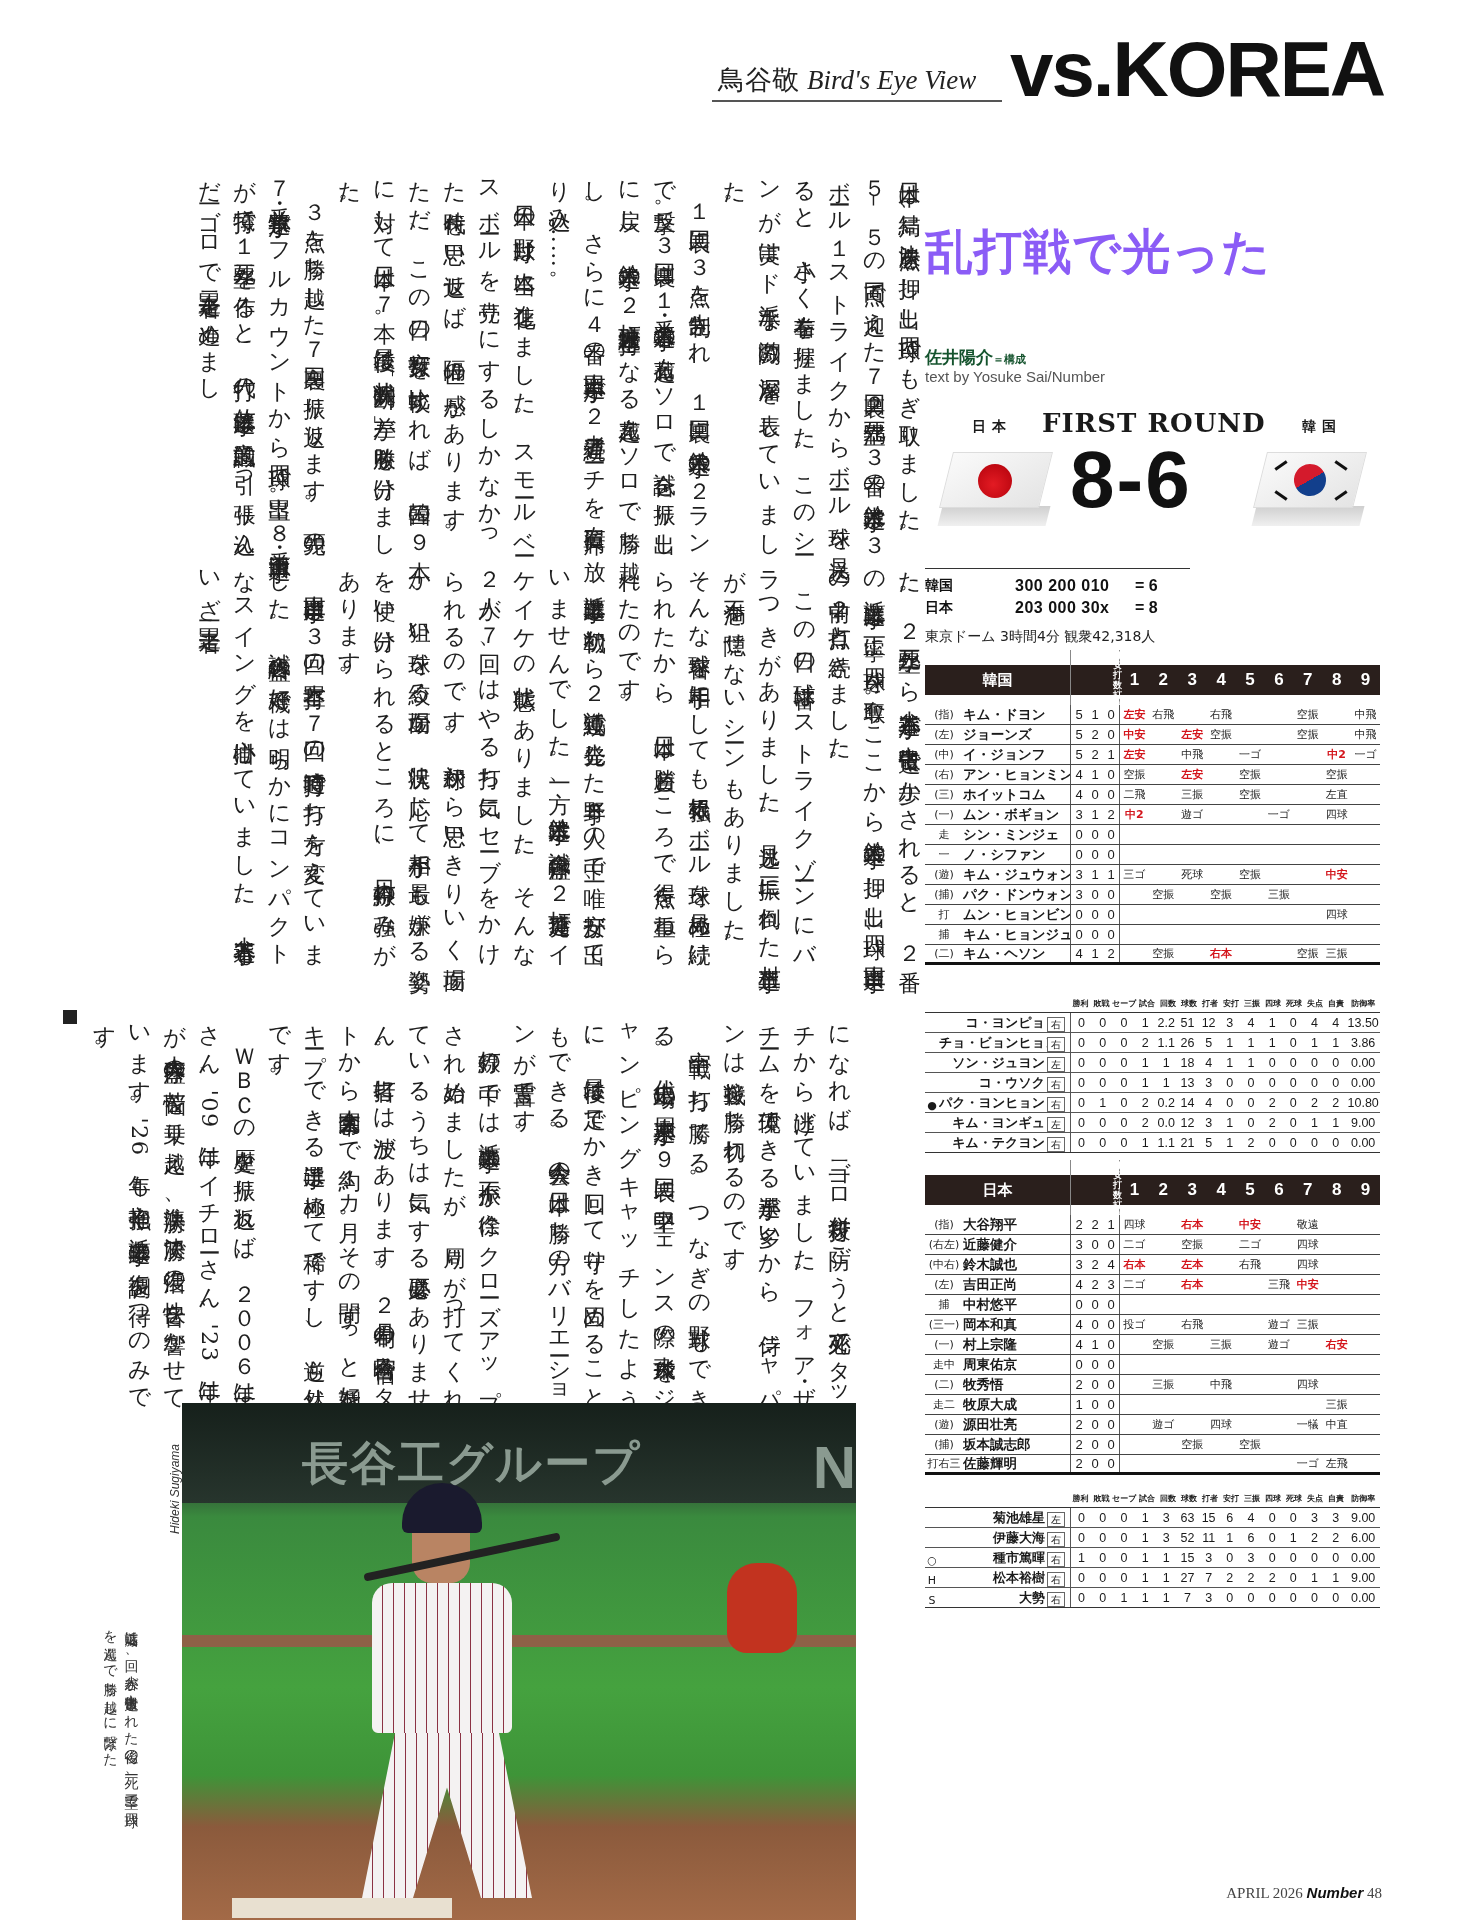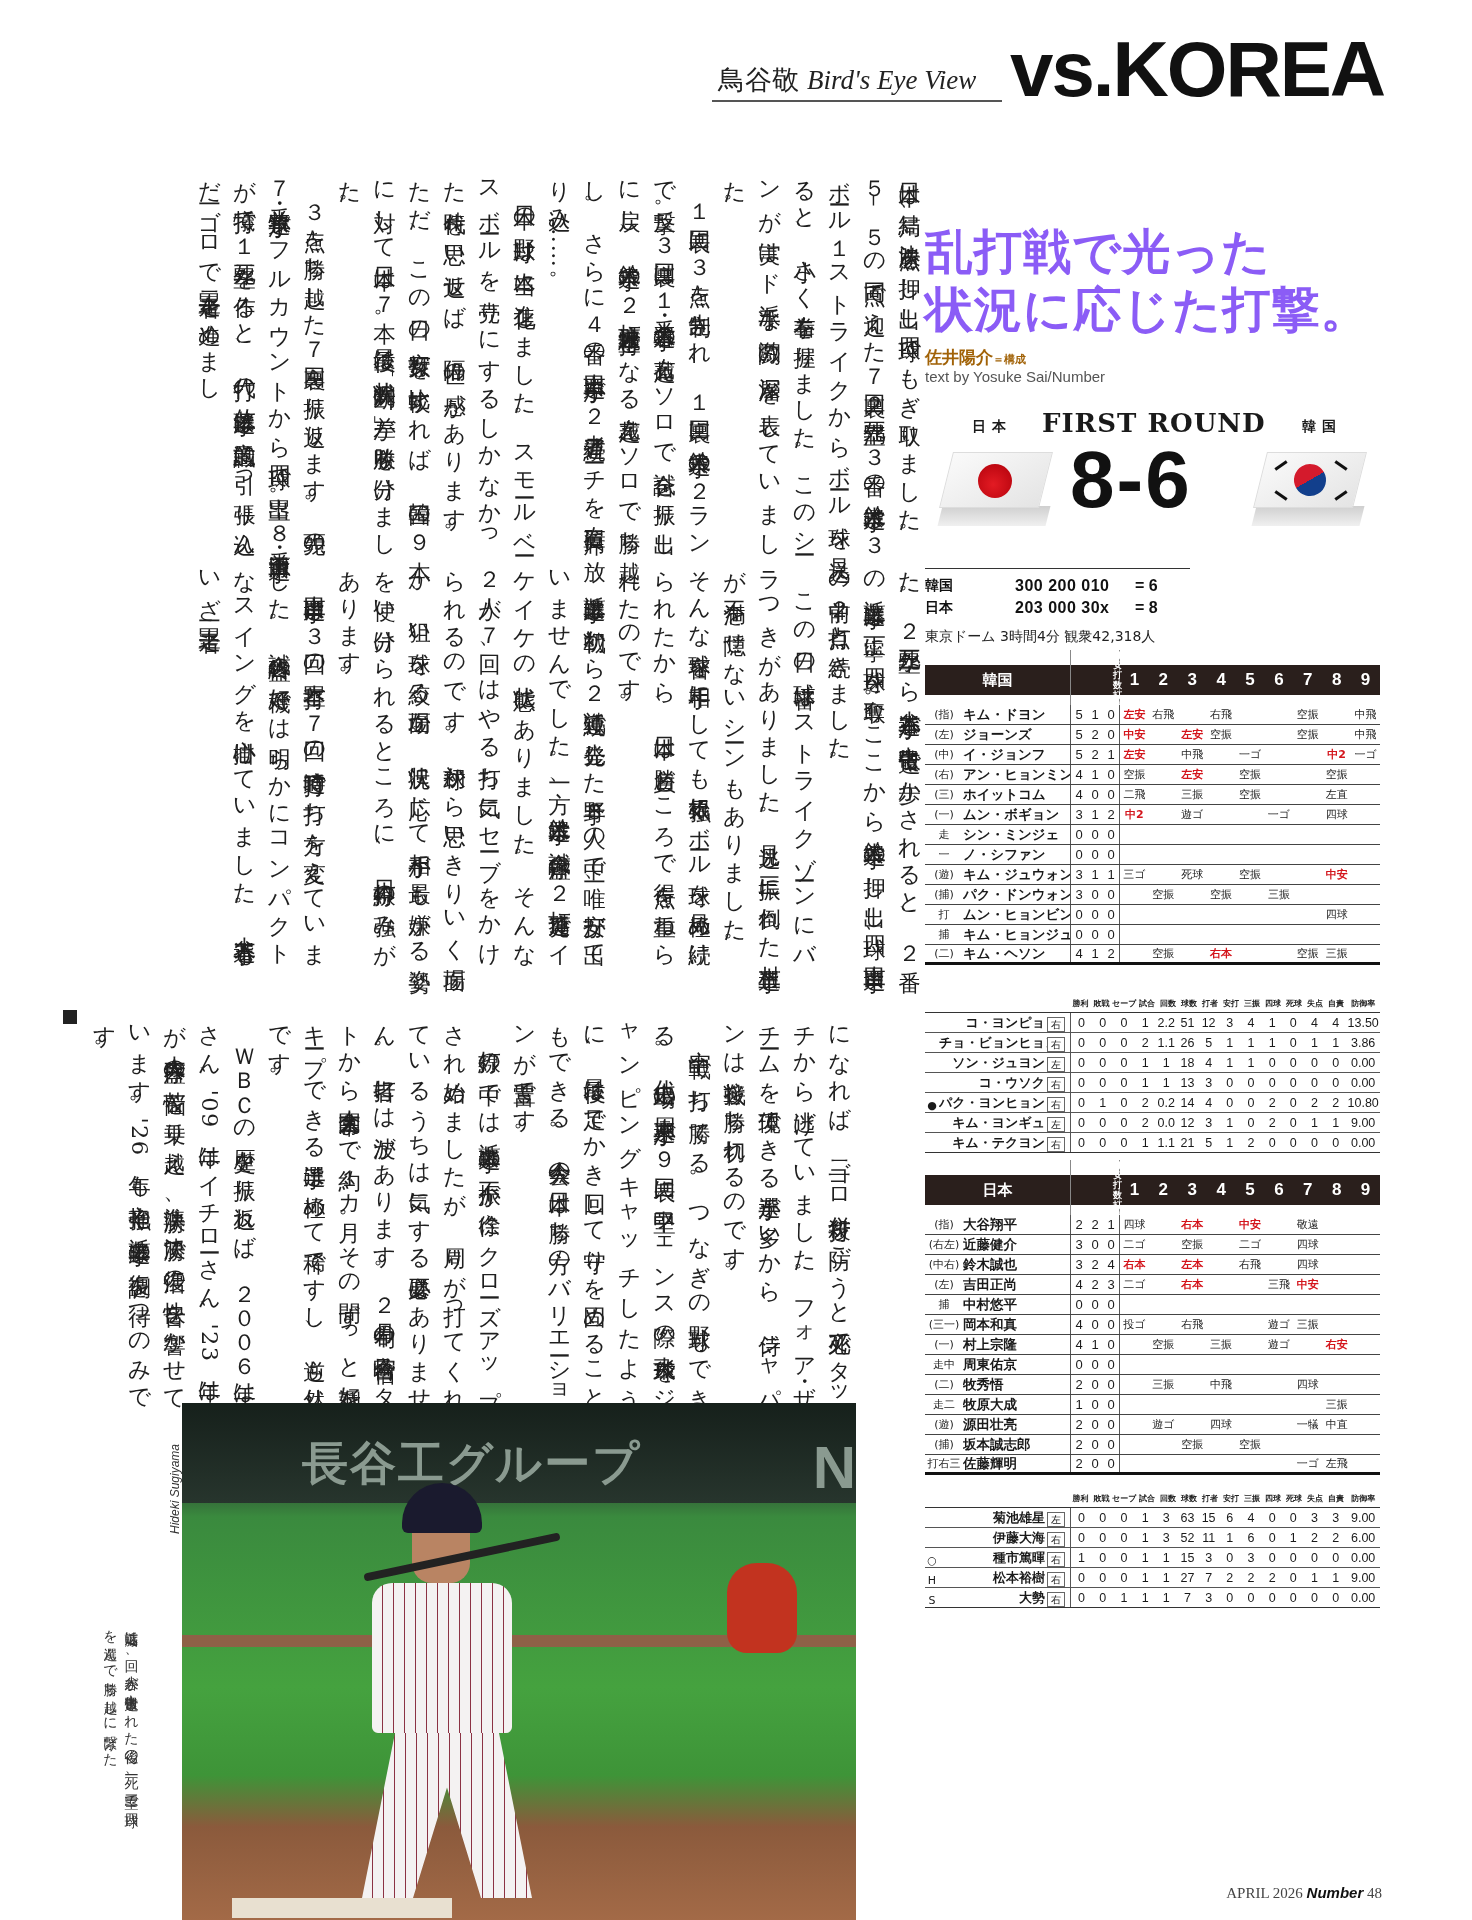--- a/index.html
+++ b/index.html
@@ -16,21 +16,21 @@
   .vcols { position: absolute; writing-mode: vertical-rl; font-family: "DejaVu Serif", serif; font-size: 22.5px; line-height: 35px; letter-spacing: 1.4px; color: #1f1f1f; text-align: justify; }
   .vcols p { text-indent: 1em; }
   .vcols p.noindent { text-indent: 0; }
   .blockA { right: 545px; top: 165px; height: 380px; width: 840px; }
   .blockB { right: 545px; top: 555px; height: 400px; width: 840px; }
   .blockC { right: 615px; top: 1010px; height: 390px; width: 770px; }
   .endmark { display: inline-block; width: 14px; height: 14px; background: #222; }
 
   
   .headline { position: absolute; left: 925px; top: 222px; font-family: "DejaVu Serif", serif; font-weight: 700; font-size: 48px; line-height: 58px; color: #8b5cf6; letter-spacing: 1px; }
-  .byline { position: absolute; left: 925px; top: 346px; font-family: "DejaVu Sans", sans-serif; font-weight: 700; font-size: 17px; color: #a16207; }
+  .byline { position: absolute; left: 925px; top: 346px; font-family: "DejaVu Sans", sans-serif; font-weight: 700; font-size: 17px; color: #14532d; }
   .byline small { font-size: 11px; font-weight: 700; }
   .byline-en { position: absolute; left: 925px; top: 368px; font-family: "Liberation Sans", sans-serif; font-size: 15px; color: #555; }
 
   
   .team-jp { position: absolute; left: 972px; top: 418px; font-family: "DejaVu Sans", sans-serif; font-weight: 700; font-size: 14px; letter-spacing: 6px; }
   .team-kr { position: absolute; left: 1302px; top: 418px; font-family: "DejaVu Sans", sans-serif; font-weight: 700; font-size: 14px; letter-spacing: 6px; }
   .round { position: absolute; left: 1042px; top: 408px; font-family: "DejaVu Serif", serif; font-weight: 700; font-size: 26px; letter-spacing: 1px; }
   .flag { position: absolute; top: 452px; width: 120px; height: 78px; }
   .flag .top { position: absolute; left: 10px; top: 0; width: 100px; height: 56px; background: linear-gradient(145deg,#fafafa,#e4e4e4); transform: skewX(-14deg); border: 1px solid #ddd; }
   .flag .side { position: absolute; left: 4px; top: 54px; width: 108px; height: 20px; background: linear-gradient(180deg,#cfcfcf,#f0f0f0); transform: skewX(-14deg); }
@@ -125,21 +125,20 @@
 <div class="vcols blockC">
   <p class="noindent">になれば、二ゴロ併殺打を防ごうと必死でタッチから逃げていました。フォア・ザ・チームを体現できる選手が多いから、侍ジャパンは接戦を勝ち切れるのです。</p>
   <p>空中戦で打ち勝てる。つなぎの野球もできる。代走出場の周東選手が９回表に中堅フェンス際の大飛球をジャンピングキャッチしたように、最後は足でかき回して守りを固めることもできる。今大会の日本は勝ち方のバリエーションが豊富です。</p>
   <p>打線の中では近藤選手の不振が徐々にクローズアップされ始めましたが、周りが打ってくれているうちは気にする必要はありません。打者には波があります。２月中旬の宮崎合宿スタートから大会閉幕まで約１カ月。その間ずっと好調をキープできる選手は極めて稀ですし、逆も然りです。</p>
   <p>ＷＢＣの歴史を振り返れば、２００６年は福留孝介さん、'09年はイチローさん、'23年は村上選手が大会序盤の苦悩を乗り越え、準決勝、決勝で復活の快音を響かせています。'26年も辛抱強く近藤選手の復調を待つのみです。</p>
   <p class="noindent"><span class="endmark"></span></p>
 </div>
 
 <div class="headline">
   <div>乱打戦で光った</div>
-  <div>状況に応じた打撃。</div>
 </div>
 <div class="byline">
   <span>佐井陽介</span><small>＝構成</small>
 </div>
 <div class="byline-en">text by Yosuke Sai/Number</div>
 
 <div class="team-jp">日本</div>
 <div class="round">FIRST ROUND</div>
 <div class="team-kr">韓国</div>
 <div class="flag flag-jp">

